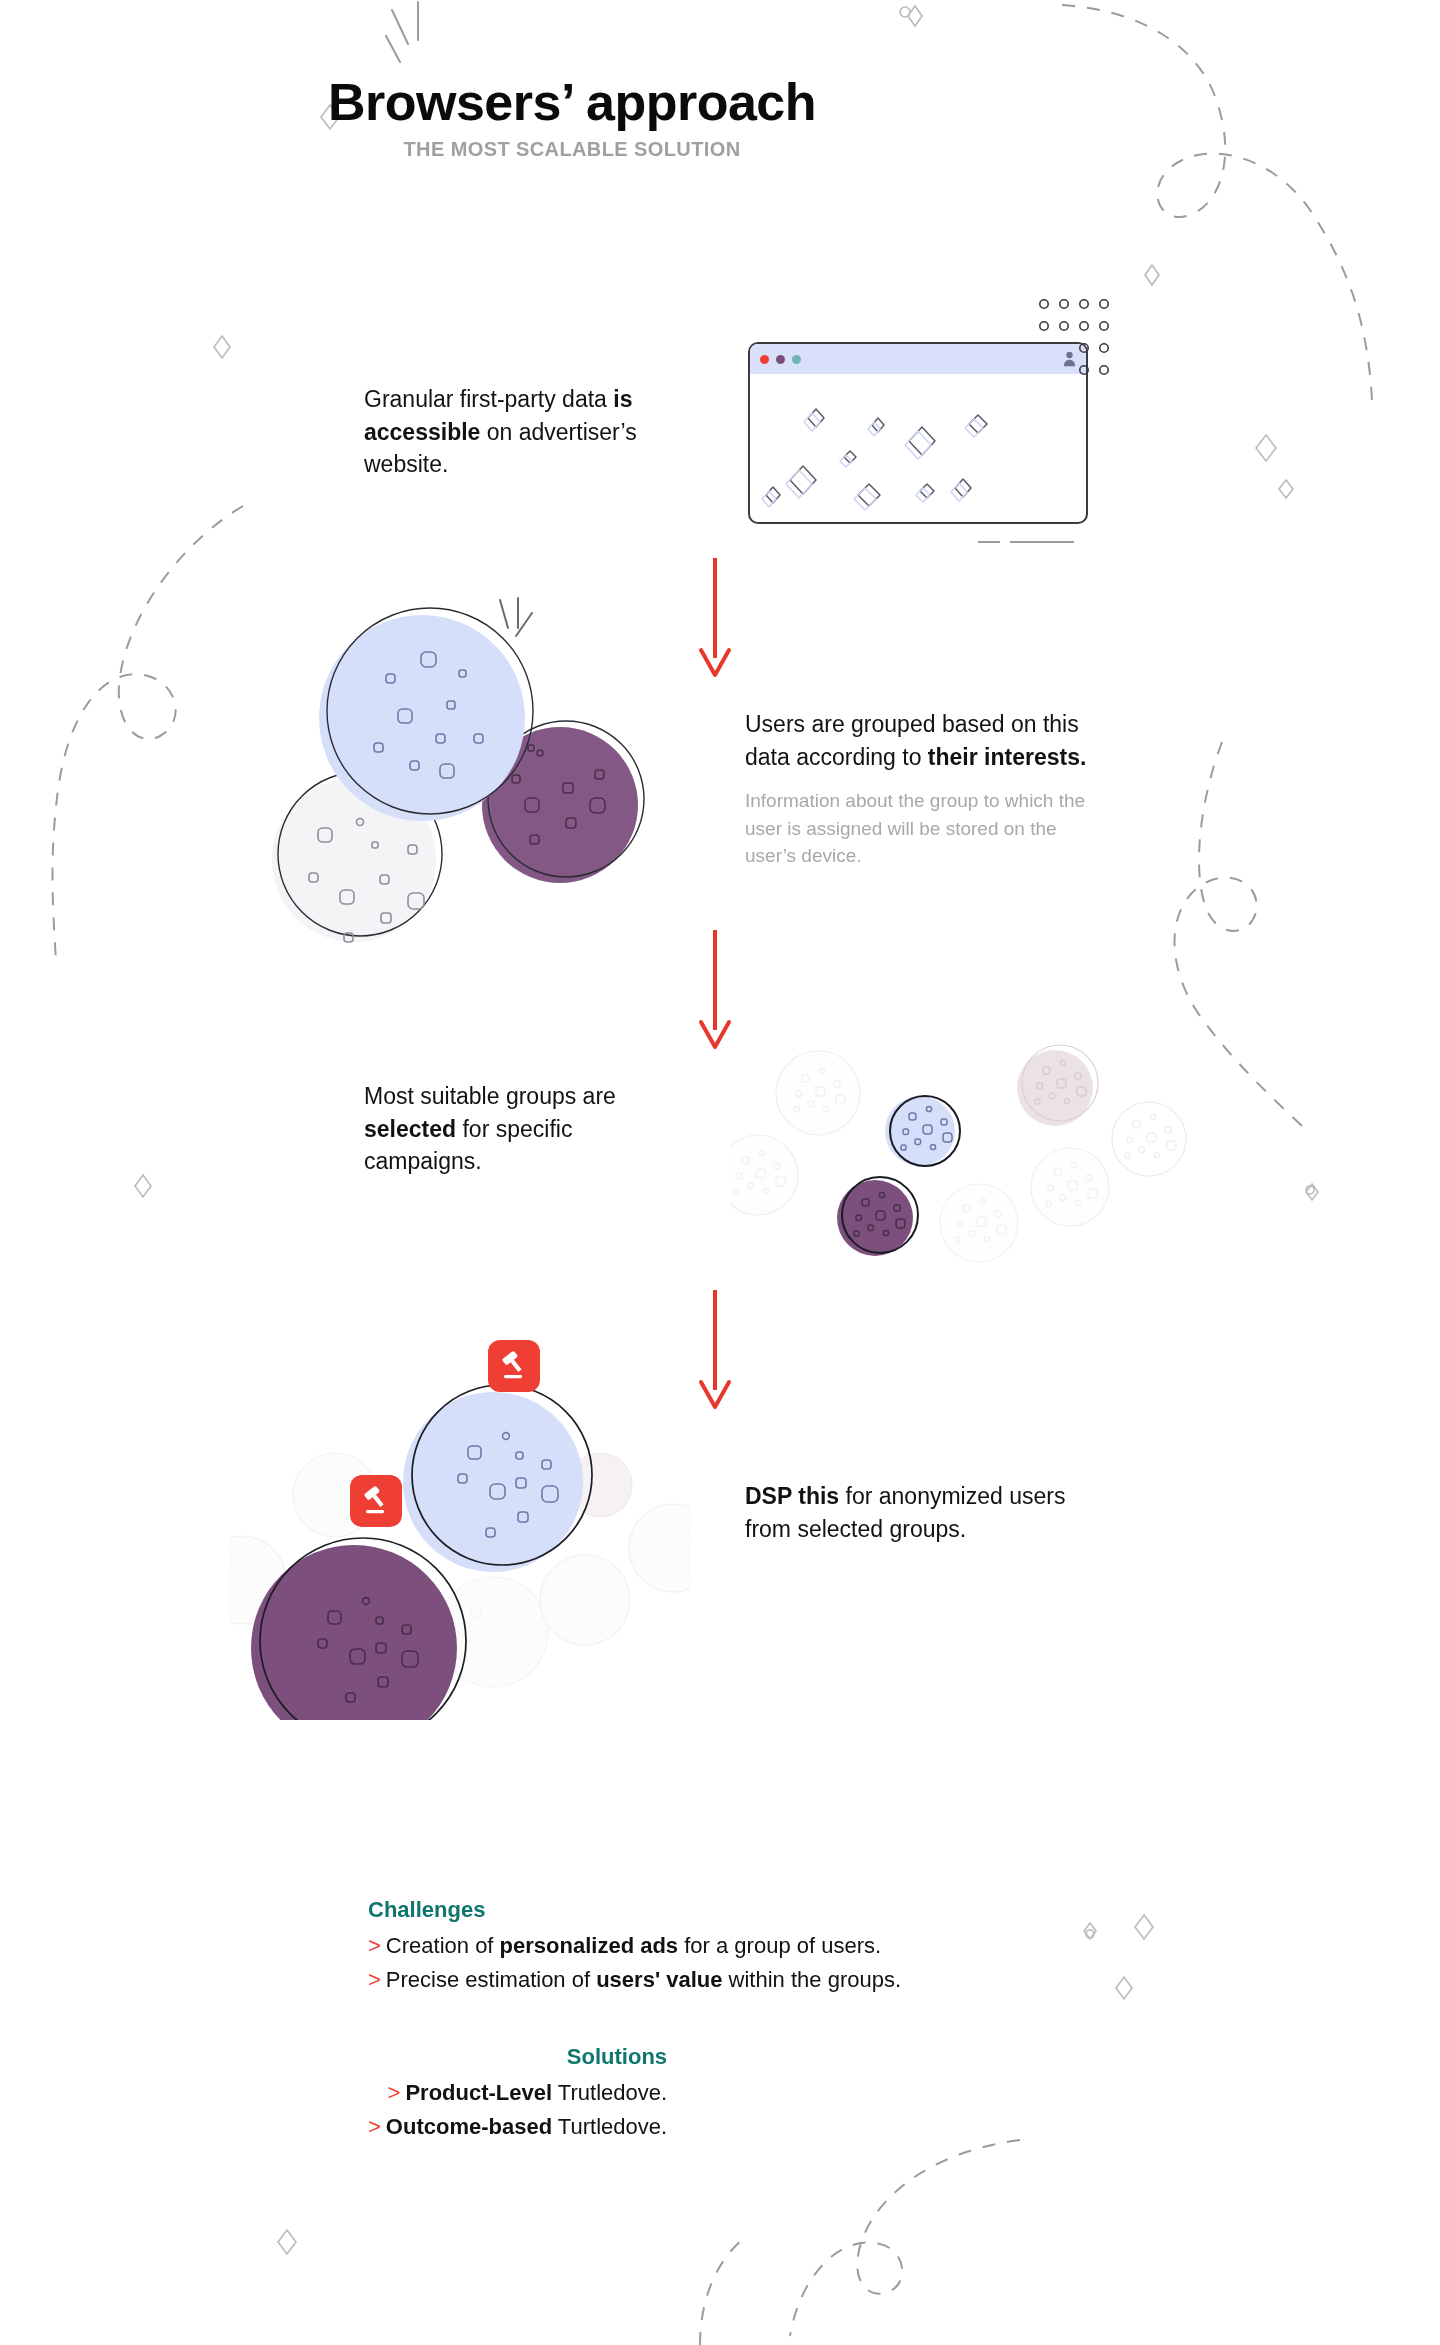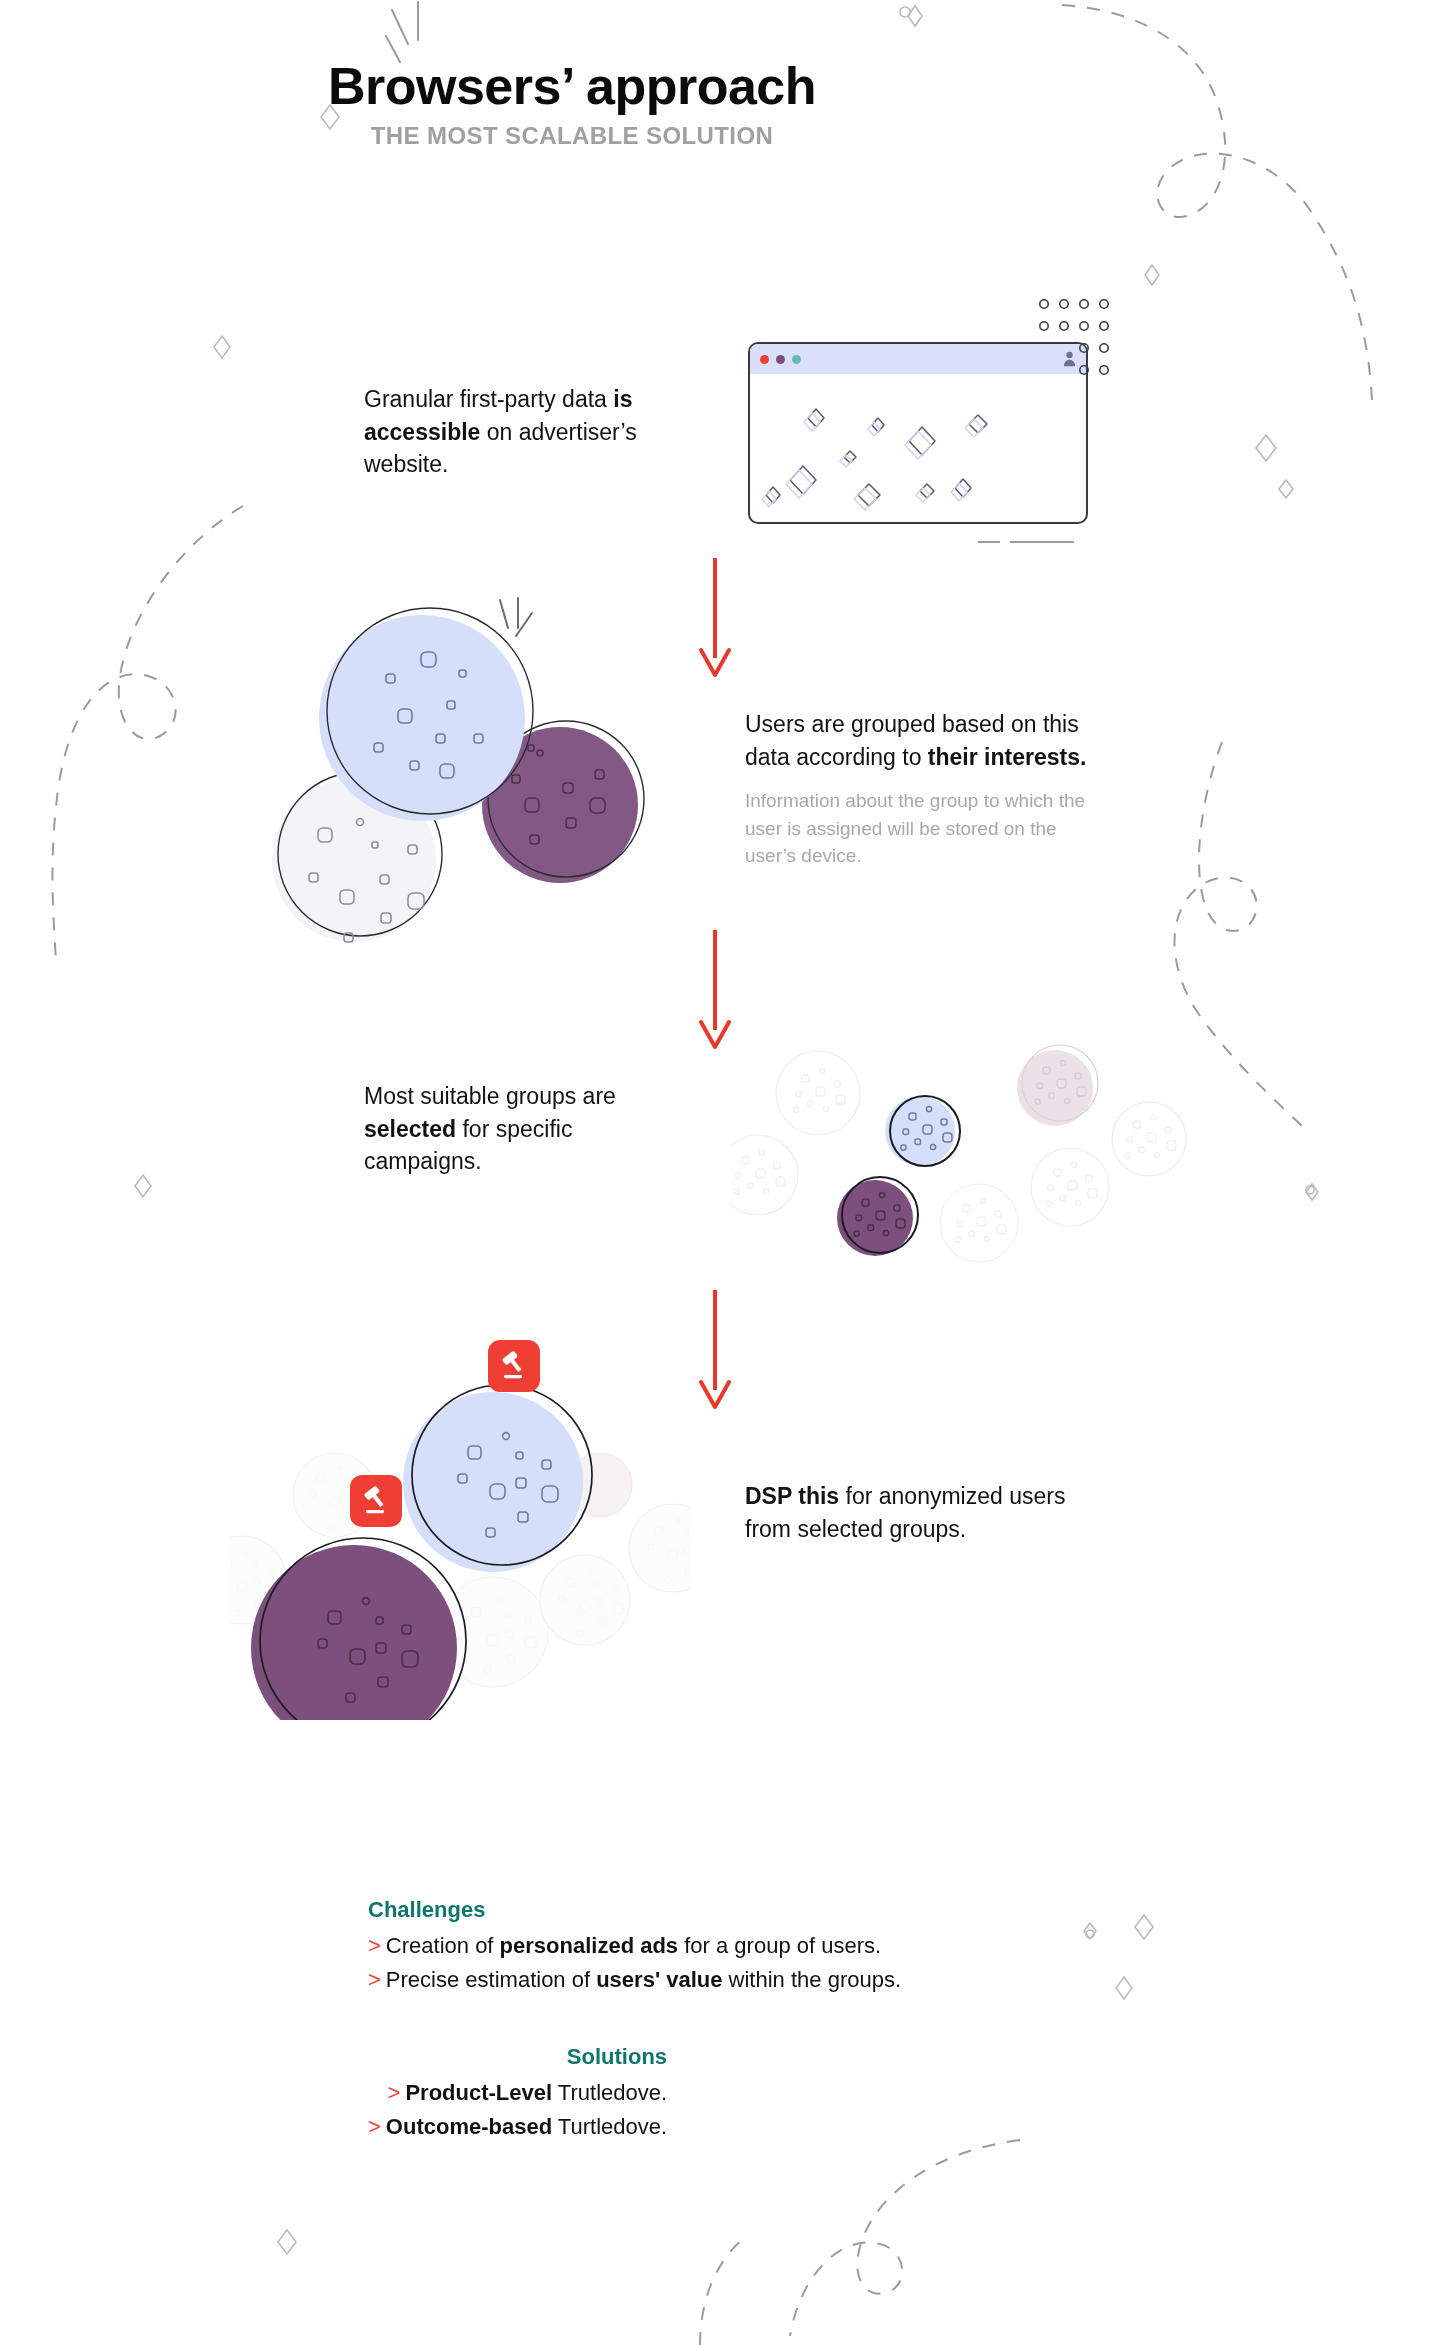--- a/index.html
+++ b/index.html
@@ -21,35 +21,35 @@
   
   .deco-layer {
     position: absolute;
     inset: 0;
     pointer-events: none;
   }
 
   
   .header {
     position: absolute;
-    top: 58px;
+    top: 74px;
     left: 0;
     width: 1144px;
     text-align: center;
   }
   .title {
     font-size: 52px;
     font-weight: 700;
     letter-spacing: -0.5px;
     color: #0b0b0b;
     line-height: 1.08;
   }
   .subtitle {
     margin-top: 8px;
-    font-size: 24px;
+    font-size: 20px;
     font-weight: 700;
     letter-spacing: 0.4px;
     color: #a0a0a0;
   }
 
   
   .textblock {
     position: absolute;
     color: #121212;
     font-size: 23px;

